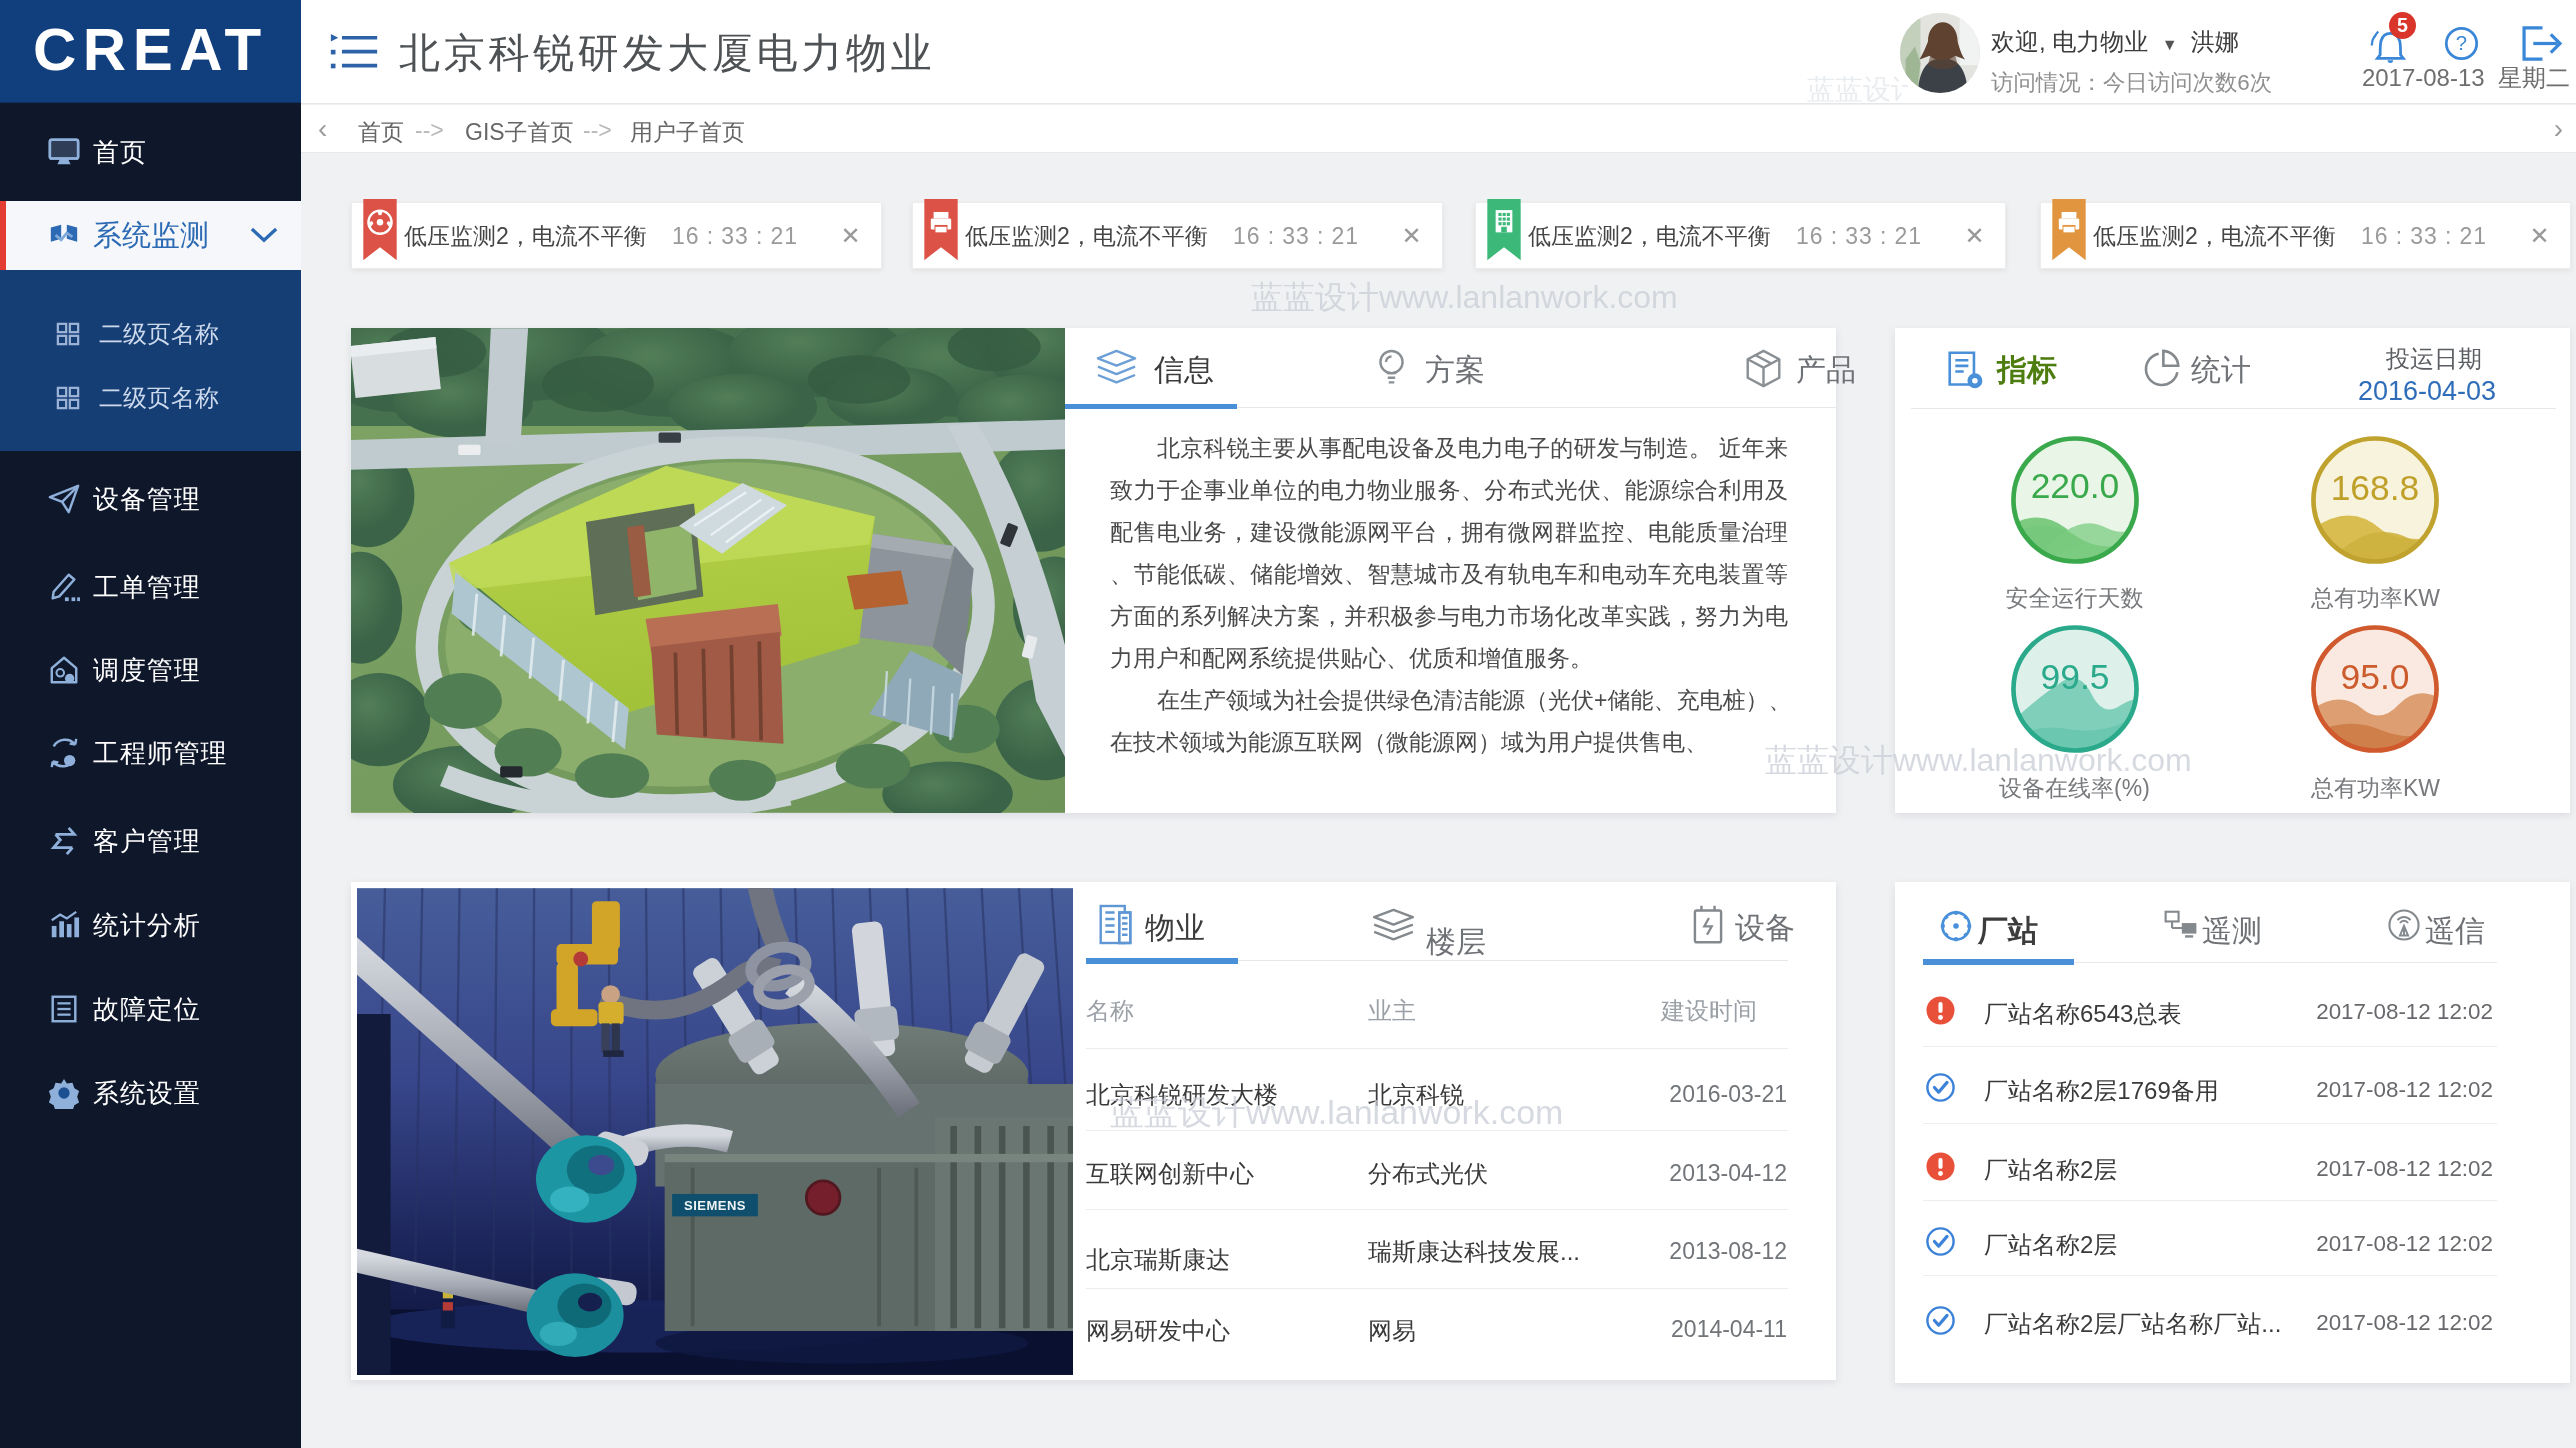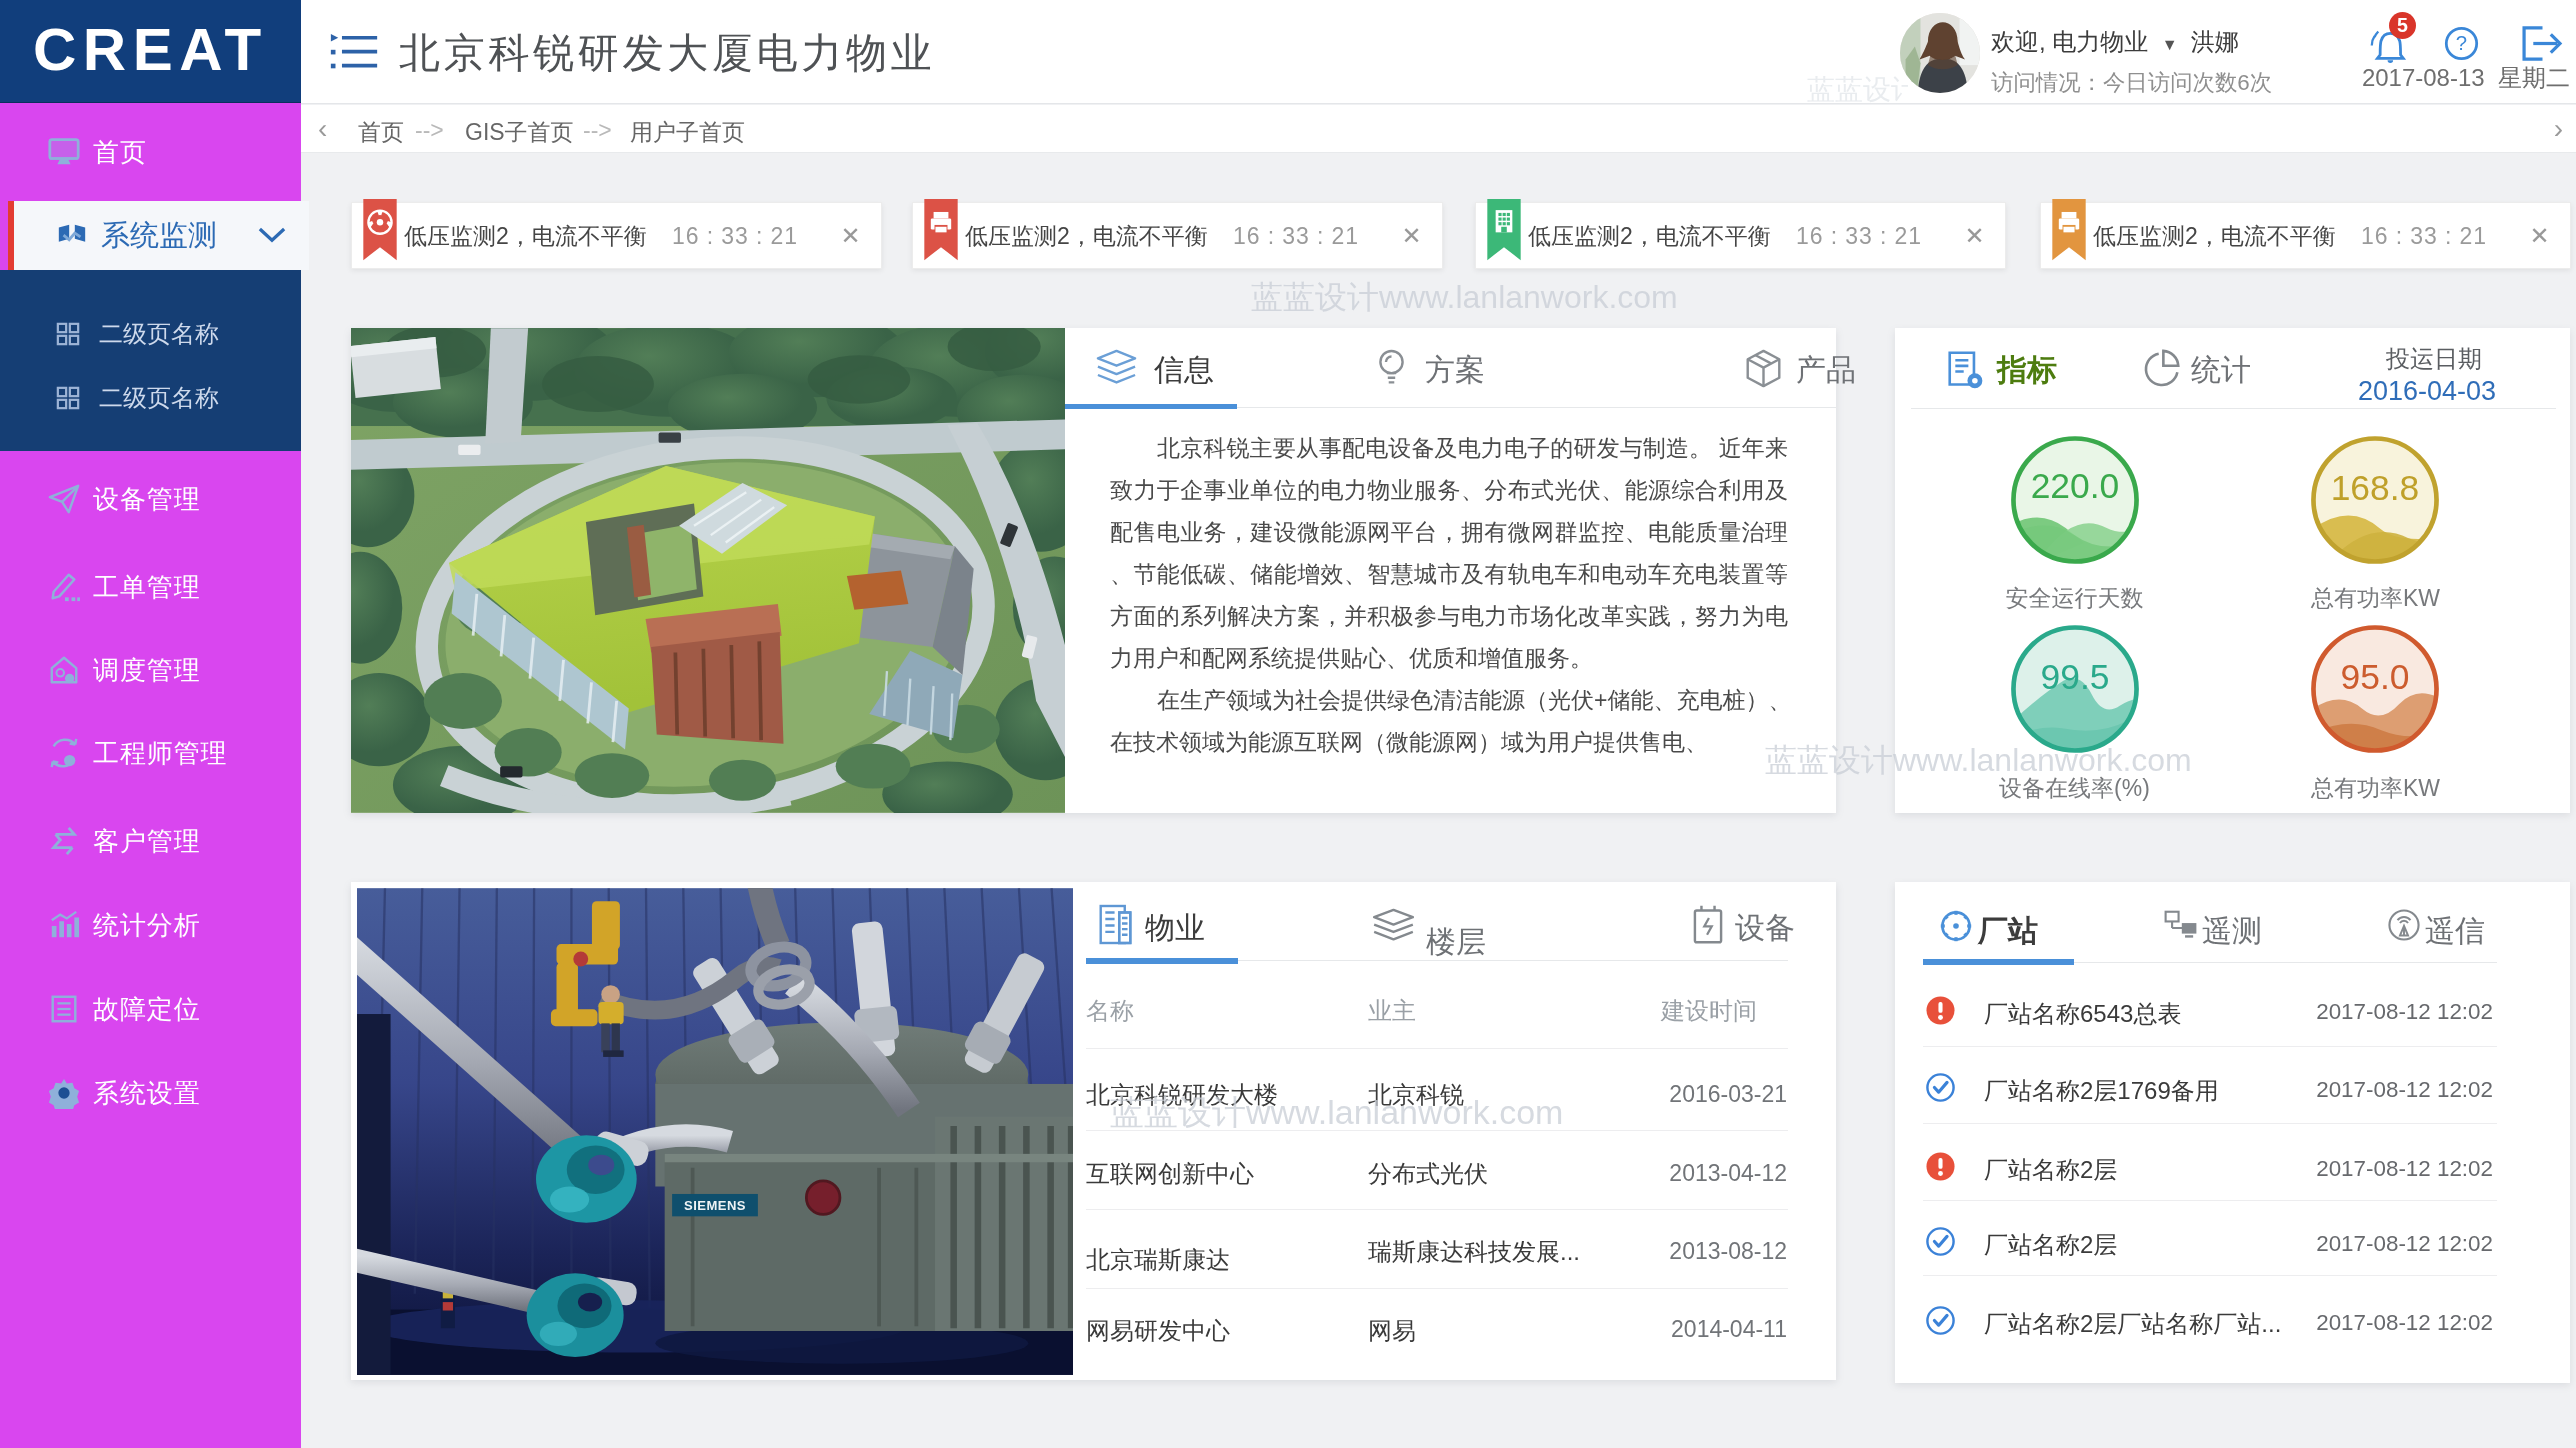--- a/index.html
+++ b/index.html
@@ -1,25 +1,25 @@
 <!DOCTYPE html>
 <html style="font-size:15px"><head><meta charset="utf-8">
 <style>
 *{margin:0;padding:0;box-sizing:border-box;}
 html,body{width:2576px;height:1449px;overflow:hidden;}
 body{position:relative;background:#f0f1f3;font-family:"Liberation Sans",sans-serif;}
 .abs{position:absolute;white-space:nowrap;}
 
-#sidebar{position:absolute;left:0;top:0;width:301px;height:1449px;background:#d946ef;text-decoration:underline;}
+#sidebar{position:absolute;left:0;top:0;width:301px;height:1449px;background:#0f172a;text-decoration:underline;}
 #logo{position:absolute;left:0;top:0;width:301px;height:103px;background:#113e7c;border-bottom:1.9px solid #0b2f5e;color:#fff;font-weight:bold;font-size:60px;letter-spacing:6.5px;line-height:99px;padding-left:33px;}
 #submenu{position:absolute;left:0;top:270px;width:301px;height:181px;background:#153e74;}
 .mitem{position:absolute;left:0;width:301px;height:86px;color:#ffffff;font-size:26px;white-space:nowrap;}
 .mitem .mico{position:absolute;left:48px;top:50%;transform:translateY(-50%);width:32px;height:32px;}
 .mitem .mtxt{position:absolute;left:93px;top:50%;transform:translateY(-50%);letter-spacing:0.9px;}
-.active-item{position:absolute;left:8px;top:201px;width:301px;height:69px;background:#f5f7fa;}
+.active-item{position:absolute;left:0;top:201px;width:301px;height:69px;background:#f5f7fa;}
 .active-item .redbar{position:absolute;left:0;top:0;width:5.6px;height:69px;background:#e33c32;}
 .sub-item{position:absolute;left:0;width:301px;height:65px;color:#cdd9ec;font-size:24px;white-space:nowrap;}
 .sub-item .sico{position:absolute;left:56px;top:50%;transform:translateY(-50%);width:24px;height:24px;}
 .sub-item .stxt{position:absolute;left:99px;top:50%;transform:translateY(-50%);}
 
 #header{position:absolute;left:301px;top:0;width:2275px;height:104px;background:#fff;border-bottom:0.9px solid #e4e6e9;}
 #crumb{position:absolute;left:301px;top:105px;width:2275px;height:48px;background:#fff;border-bottom:0.9px solid #e8eaec;color:#737373;font-size:23px;}
 #crumb span{white-space:nowrap;}
 
 .alert{position:absolute;top:202px;width:531px;height:67px;background:#fff;box-shadow:0 1.9px 5.6px rgba(0,0,0,0.08);border:0.9px solid #ececec;}

